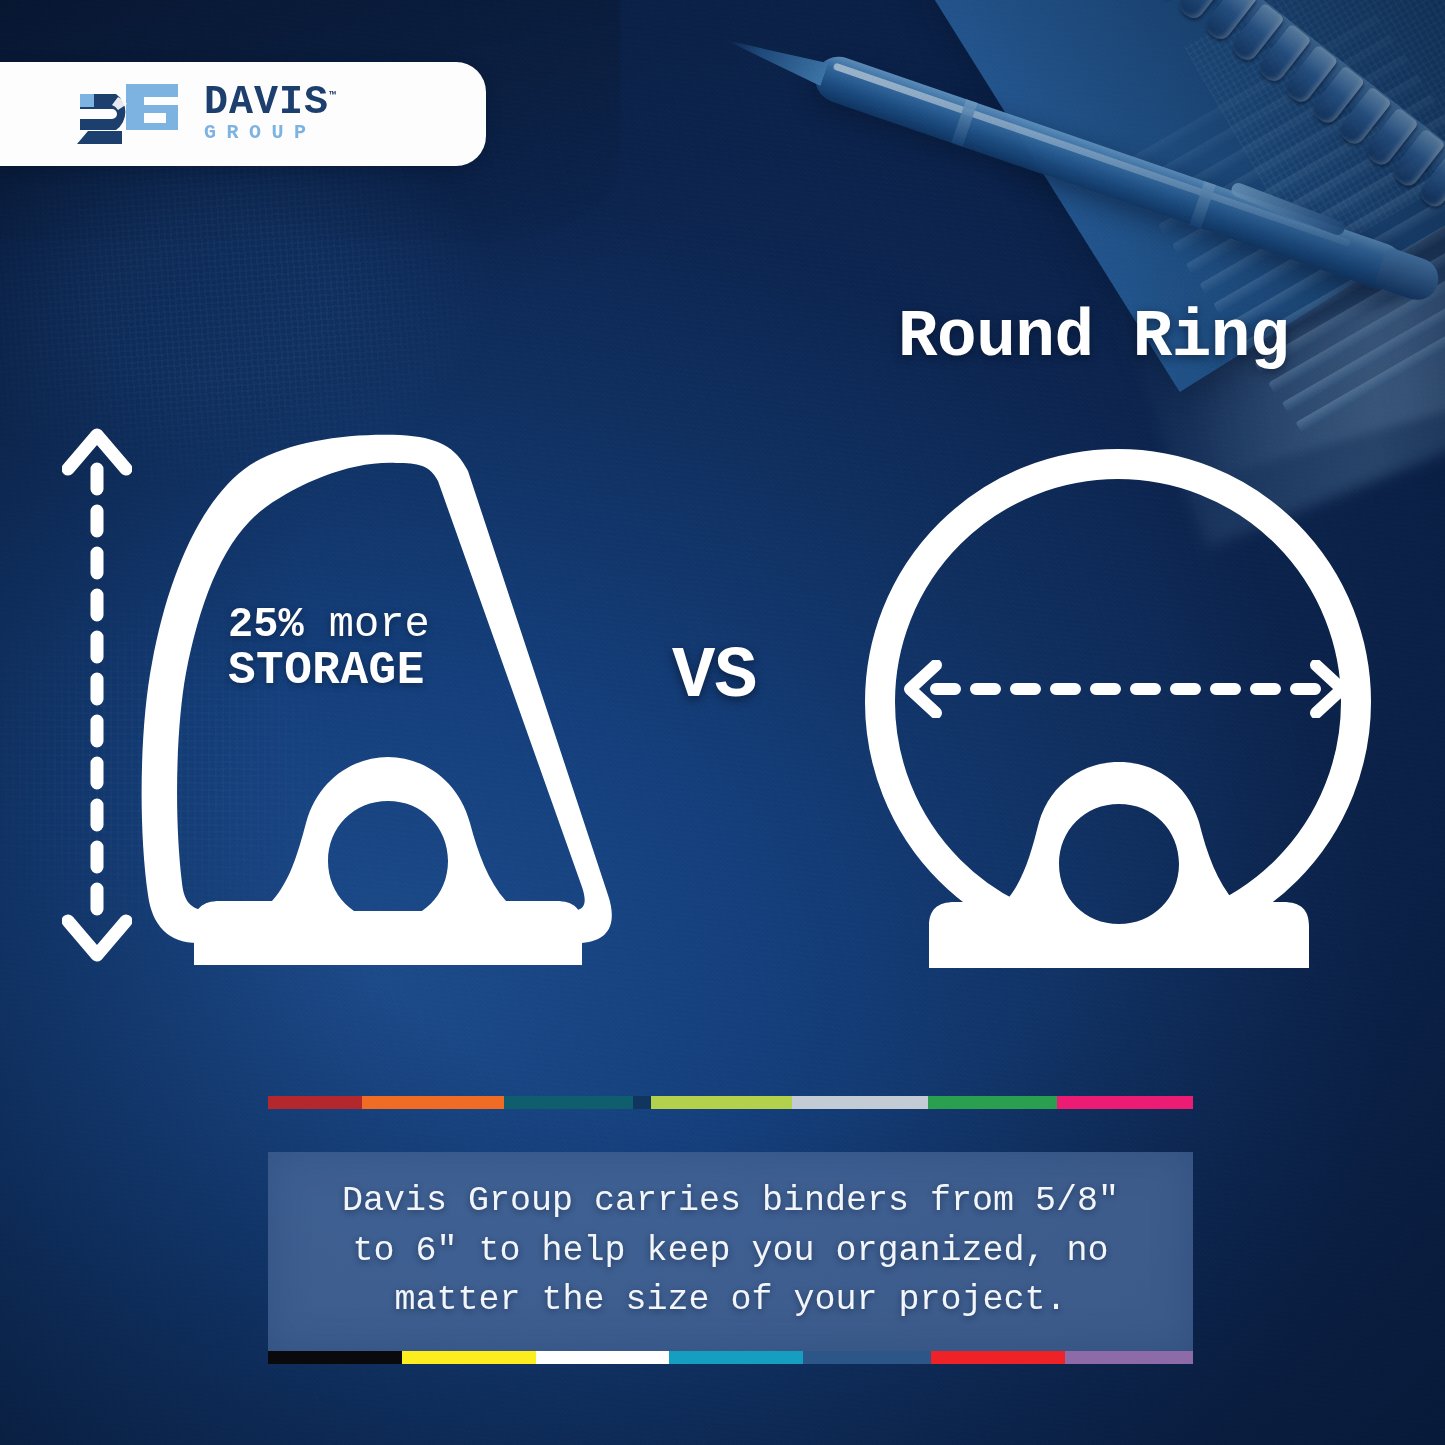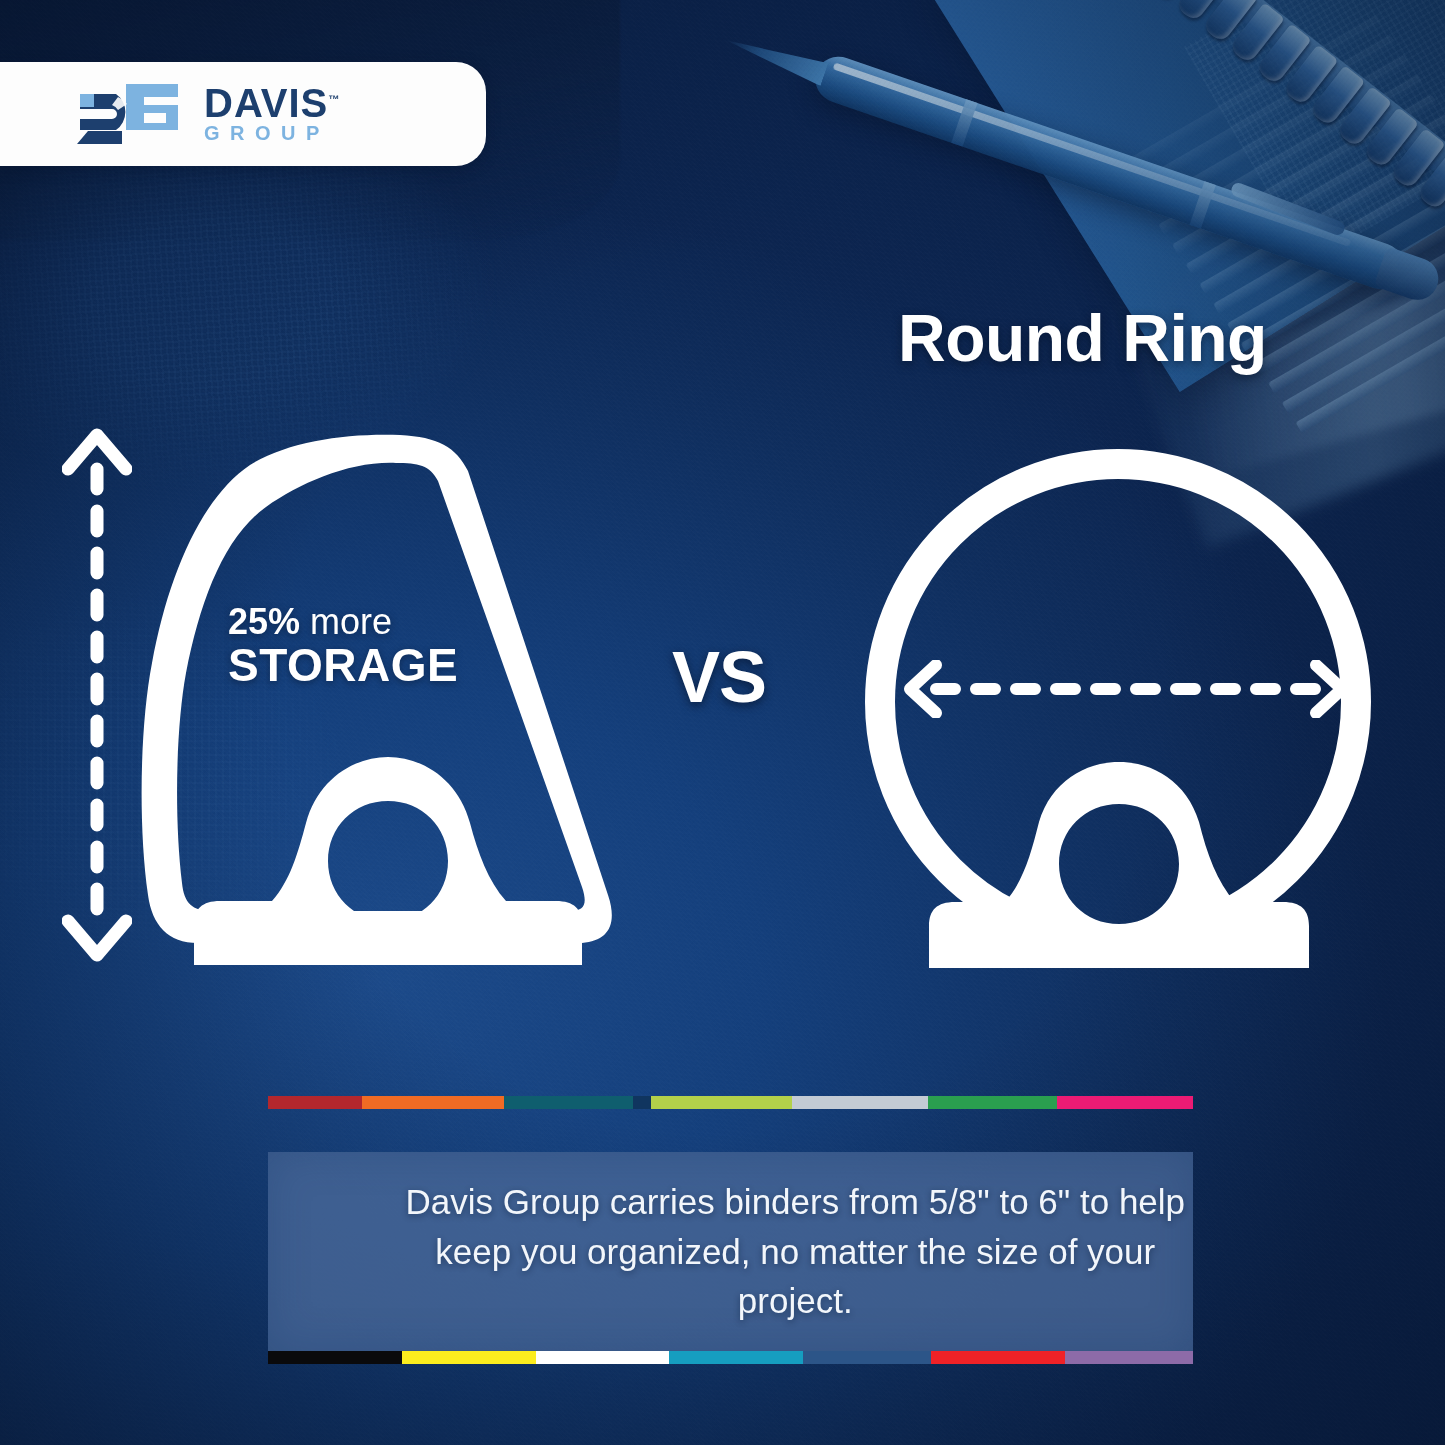--- a/index.html
+++ b/index.html
@@ -1,19 +1,19 @@
 <!DOCTYPE html>
 <html><head>
 <meta charset="utf-8">
 <style>
   html,body{margin:0;padding:0;background:#0d2145;}
   *{box-sizing:border-box;}
   .stage{
     position:relative;width:1445px;height:1445px;overflow:hidden;
-    font-family:Liberation Sans, sans-serif;
+    font-family:Liberation Mono, monospace;
     background:#123a73;
   }
 
   
   .bg-base{
     position:absolute;inset:0;
     background:
       radial-gradient(ellipse 70% 55% at 26% 68%, #1c4a8a 0%, #143f7c 38%, #0f2e5e 78%, #0c2550 100%),
       linear-gradient(160deg,#123a73 0%,#11356c 45%,#0d2a58 100%);
   }
@@ -187,21 +187,21 @@
   .caption-wrap{
     position:absolute;left:268px;top:1096px;width:925px;height:268px;
   }
   .cap-strip{position:absolute;left:0;width:100%;height:13px;display:flex;}
   .cap-strip.top{top:0;}
   .cap-strip.bottom{bottom:0;}
   .cap-strip span{display:block;height:100%;}
   .cap-body{
     position:absolute;left:0;right:0;top:13px;bottom:13px;
     background:rgba(72,104,152,.82);
-    display:flex;align-items:center;justify-content:flex-end;
+    display:flex;align-items:center;justify-content:center;
     box-shadow:inset 0 0 40px rgba(20,50,100,.25);
     margin-top:43px;
   }
   .cap-text{
     color:#f2f6fb;font-size:35px;line-height:1.42;text-align:center;
     width:86%;text-shadow:0 2px 6px rgba(6,20,44,.45);
   }
 </style>
 </head>
 <body>
@@ -328,21 +328,21 @@
       C 114 126 122 98 130 68
       Z
       M 212 46
       C 178 46 152 72 152 106
       C 152 140 178 166 212 166
       C 246 166 272 140 272 106
       C 272 72 246 46 212 46 Z"></path>
   </svg>
 
   <div style="position:absolute;left:228px;top:604px;width:280px;text-align:left;">
-    <div style="color:#fff;font-size:36px;line-height:1.02;text-shadow:0 2px 7px rgba(6,20,44,.5);">
+    <div style="color:#fff;font-size:42px;line-height:1.02;text-shadow:0 2px 7px rgba(6,20,44,.5);">
       <span style="font-weight:bold;">25%</span><span> more</span>
     </div>
     <div style="color:#fff;font-size:46px;font-weight:bold;line-height:1.05;letter-spacing:.5px;text-shadow:0 2px 7px rgba(6,20,44,.5);">STORAGE</div>
   </div>
 
   <div class="vs">VS</div>
 
   <svg style="position:absolute;left:863px;top:424px;" width="510" height="550" viewBox="0 0 510 550" aria-hidden="true">
     <circle cx="255" cy="278" r="238" fill="none" stroke="#ffffff" stroke-width="30"></circle>
   </svg>

